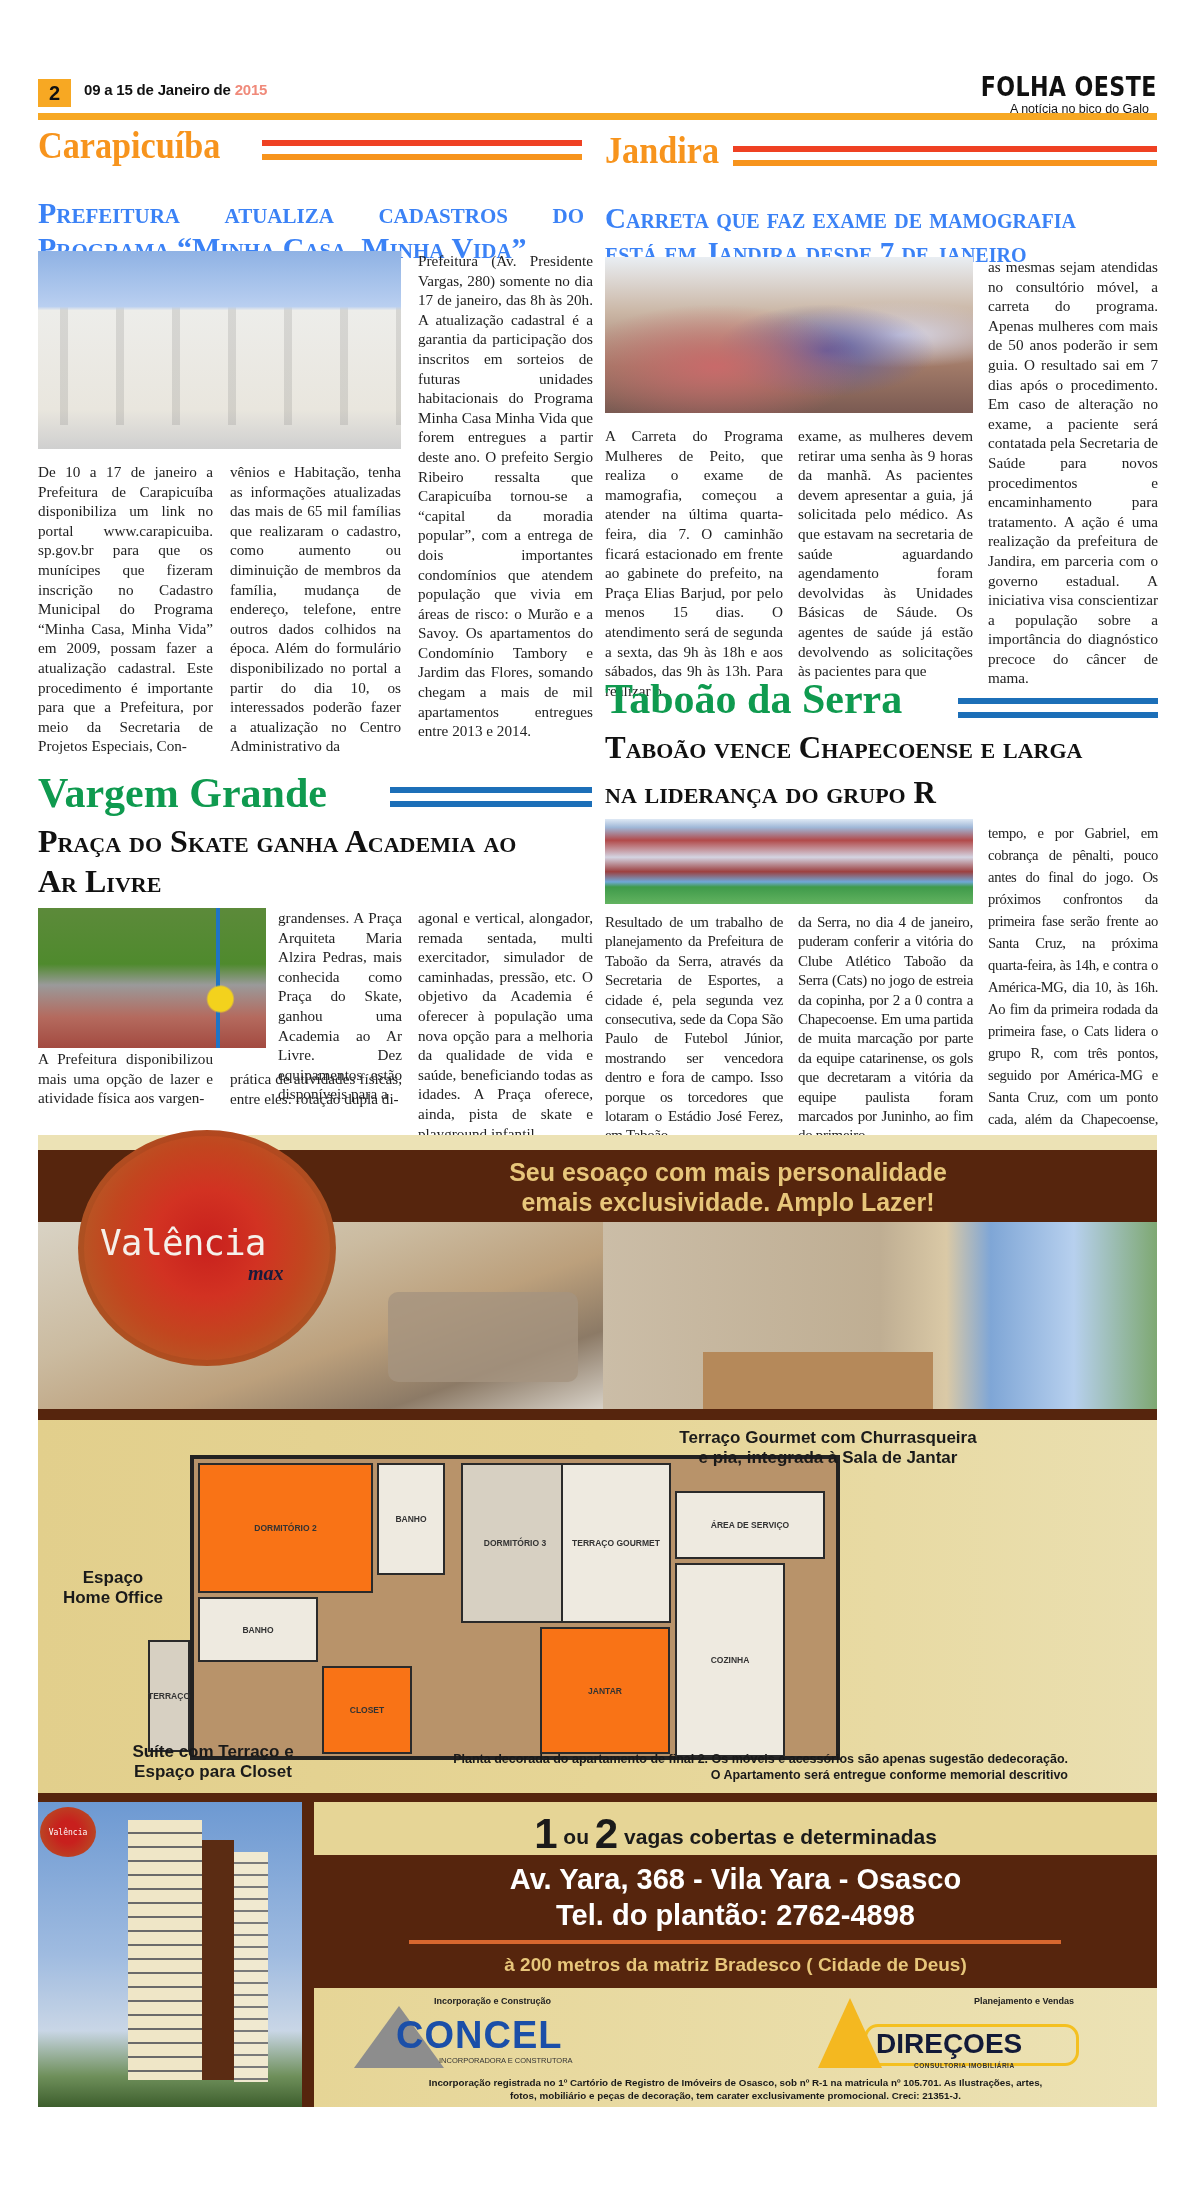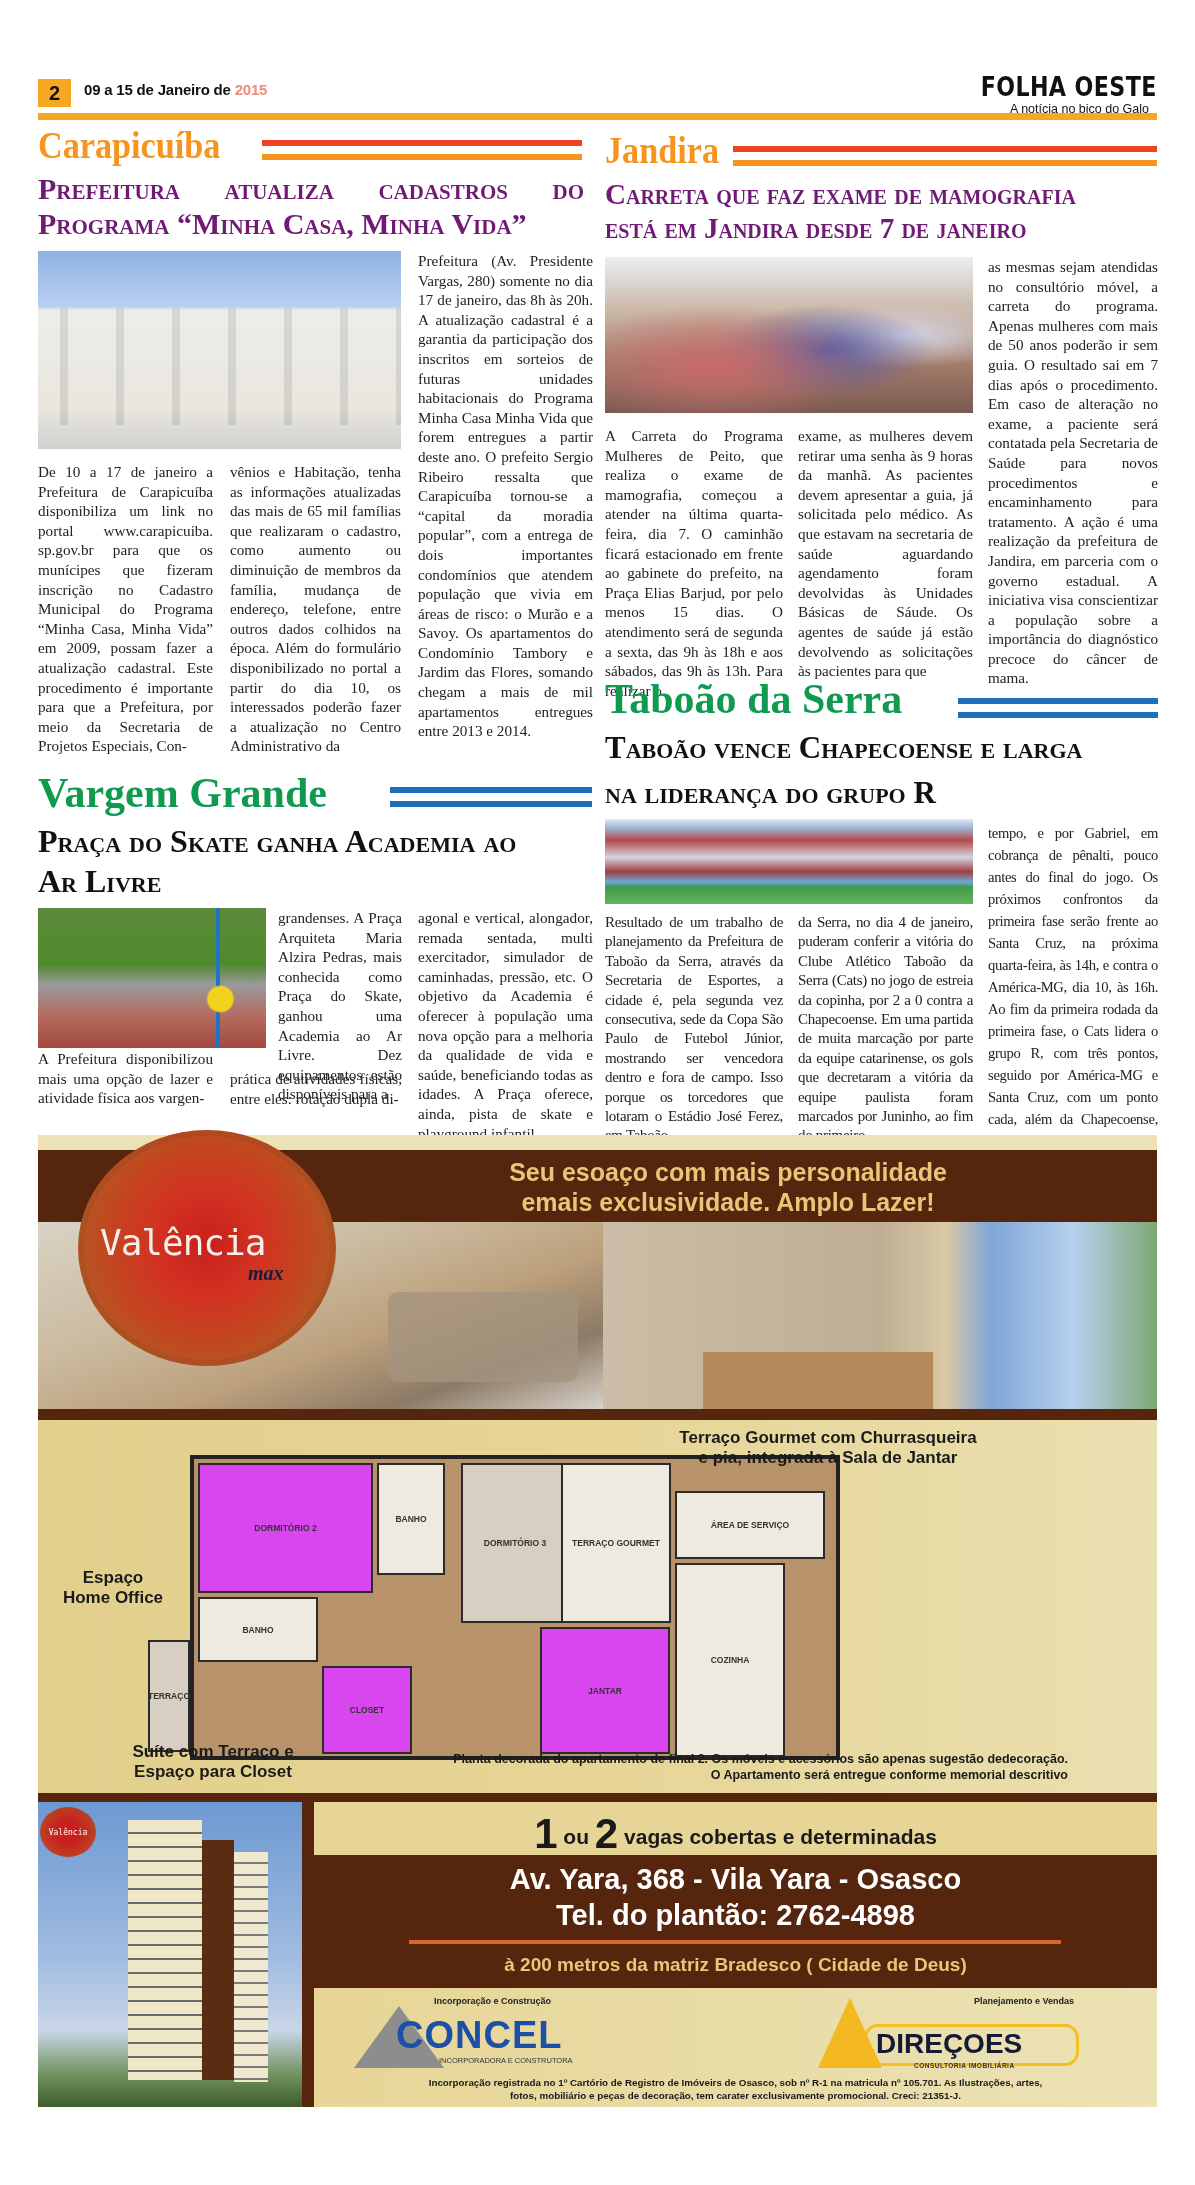--- a/index.html
+++ b/index.html
@@ -20,21 +20,21 @@
   .sec-label { font-weight: bold; font-family: "Liberation Serif", serif; line-height: 1; white-space: nowrap; }
   .sec-orange { color: #f7941d; font-size: 38px; transform: scaleX(0.9); transform-origin: left; }
   .sec-green { color: #0f9a4f; font-size: 42px; }
   .bars { height: 20px; display: flex; flex-direction: column; justify-content: space-between; }
   .bars i { display: block; height: 6px; }
   .bars.warm i:first-child { background: #ef4123; }
   .bars.warm i:last-child { background: #f7941d; }
   .bars.cool i { background: #1c6fb8; }
 
   .headline { font-family: "Liberation Serif", serif; font-weight: bold; font-variant: small-caps; line-height: 1.15; }
-  .headline.gray { color: #701a75; font-size: 30px; }
+  .headline.gray { color: #3b82f6; font-size: 30px; margin-top: 24px; }
   .headline.black { color: #111; font-size: 32px; }
 
   .col { font-size: 15.2px; line-height: 19.6px; text-align: justify; color: #222; hyphens: auto; }
   .col.tight { letter-spacing: -0.3px; }
 
   .photo { overflow: hidden; }
   .ph-building { background: linear-gradient(180deg,#8fb2e4 0%,#b9cff0 28%,#ededea 30%,#e9e6de 80%,#cfcfcf 100%); }
   .ph-building::after { content:""; position:absolute; inset:0; background: repeating-linear-gradient(90deg, transparent 0 22px, rgba(90,90,90,.45) 22px 30px, transparent 30px 56px); opacity:.35; -webkit-mask: linear-gradient(180deg, transparent 0 28%, #000 30% 88%, transparent 88%); mask: linear-gradient(180deg, transparent 0 28%, #000 30% 88%, transparent 88%); }
   .ph-crowd { background: radial-gradient(ellipse at 30% 70%, #c86a6a 0%, transparent 40%), radial-gradient(ellipse at 60% 60%, #5a5aa0 0%, transparent 35%), radial-gradient(ellipse at 80% 50%, #d7d7e8 0%, transparent 30%), linear-gradient(180deg,#e9eef3 0%, #cbb7a6 35%, #a17a68 70%, #7a5a52 100%); }
   .ph-stadium { background: linear-gradient(180deg,#dfe9f5 0%, #9fb7d7 10%, #b24a4a 25%, #d4d4e2 45%, #9c4040 62%, #6fa9d8 74%, #3f9a4a 80%, #62b360 100%); }
@@ -50,21 +50,21 @@
   .ad-logo .sub { position: absolute; left: 170px; top: 132px; font: italic bold 20px "Liberation Serif", serif; color: #1a1a3a; }
   .ad-photo-strip { left: 0; top: 87px; width: 1119px; height: 187px; display: flex; }
   .ad-photo-living { width: 565px; height: 100%; background: linear-gradient(160deg,#d9d3c5 0%, #cbbba0 35%, #bca07c 60%, #8c7a66 80%, #d8d2c8 100%); position: relative; }
   .ad-photo-living::after { content:""; position:absolute; left: 350px; top: 70px; width: 190px; height: 90px; background: #a59480; border-radius: 10px; opacity:.8; }
   .ad-photo-kitchen { width: 554px; height: 100%; background: linear-gradient(90deg,#cbbda7 0%, #bfae93 50%, #dac9a6 62%, #7fa6d6 70%, #b7d0ee 85%, #7ea872 100%); position: relative; }
   .ad-photo-kitchen::after { content:""; position:absolute; left: 100px; top: 130px; width: 230px; height: 57px; background: #b5895a; }
   .ad-brown-thin { left: 0; top: 274px; width: 1119px; height: 11px; background: #56250d; }
 
   .floorplan { left: 0; top: 285px; width: 1119px; height: 373px; background: linear-gradient(90deg,#e2cf8c 0%, #e6d596 50%, #eadfb0 100%); }
   .fp-area { left: 152px; top: 35px; width: 650px; height: 305px; background: #b8936a; border: 4px solid #222; }
-  .fp-room { position: absolute; background: #d946ef; border: 2px solid #2a2a2a; font: bold 8.5px "Liberation Sans", sans-serif; color: #333; display: flex; align-items: center; justify-content: center; }
+  .fp-room { position: absolute; background: #f97316; border: 2px solid #2a2a2a; font: bold 8.5px "Liberation Sans", sans-serif; color: #333; display: flex; align-items: center; justify-content: center; }
   .fp-room.tile { background: #eeeae0; }
   .fp-room.light { background: #d7d0c2; }
   .fp-callout { font: bold 17px "Liberation Sans", sans-serif; color: #1a1a1a; text-align: center; line-height: 20px; }
   .fp-note { font: bold 12.5px "Liberation Sans", sans-serif; color: #1a1a1a; text-align: right; line-height: 16px; }
   .ad-brown-thin2 { left: 0; top: 658px; width: 1119px; height: 9px; background: #56250d; }
 
   .ad-bottom { left: 0; top: 667px; width: 1119px; height: 305px; background: #56250d; }
   .building { left: 0; top: 0; width: 264px; height: 305px; background: linear-gradient(180deg,#6d99d2 0%, #9fbbe0 50%, #c9d6e6 75%, #6e8f5a 90%, #3d5e2d 100%); overflow: hidden; }
   .tower { position: absolute; left: 90px; top: 18px; width: 74px; height: 260px; background: repeating-linear-gradient(180deg,#efe6c7 0 12px,#6a6a6a 12px 14px); }
   .tower2 { position: absolute; left: 164px; top: 38px; width: 32px; height: 240px; background: #5b2c13; }

